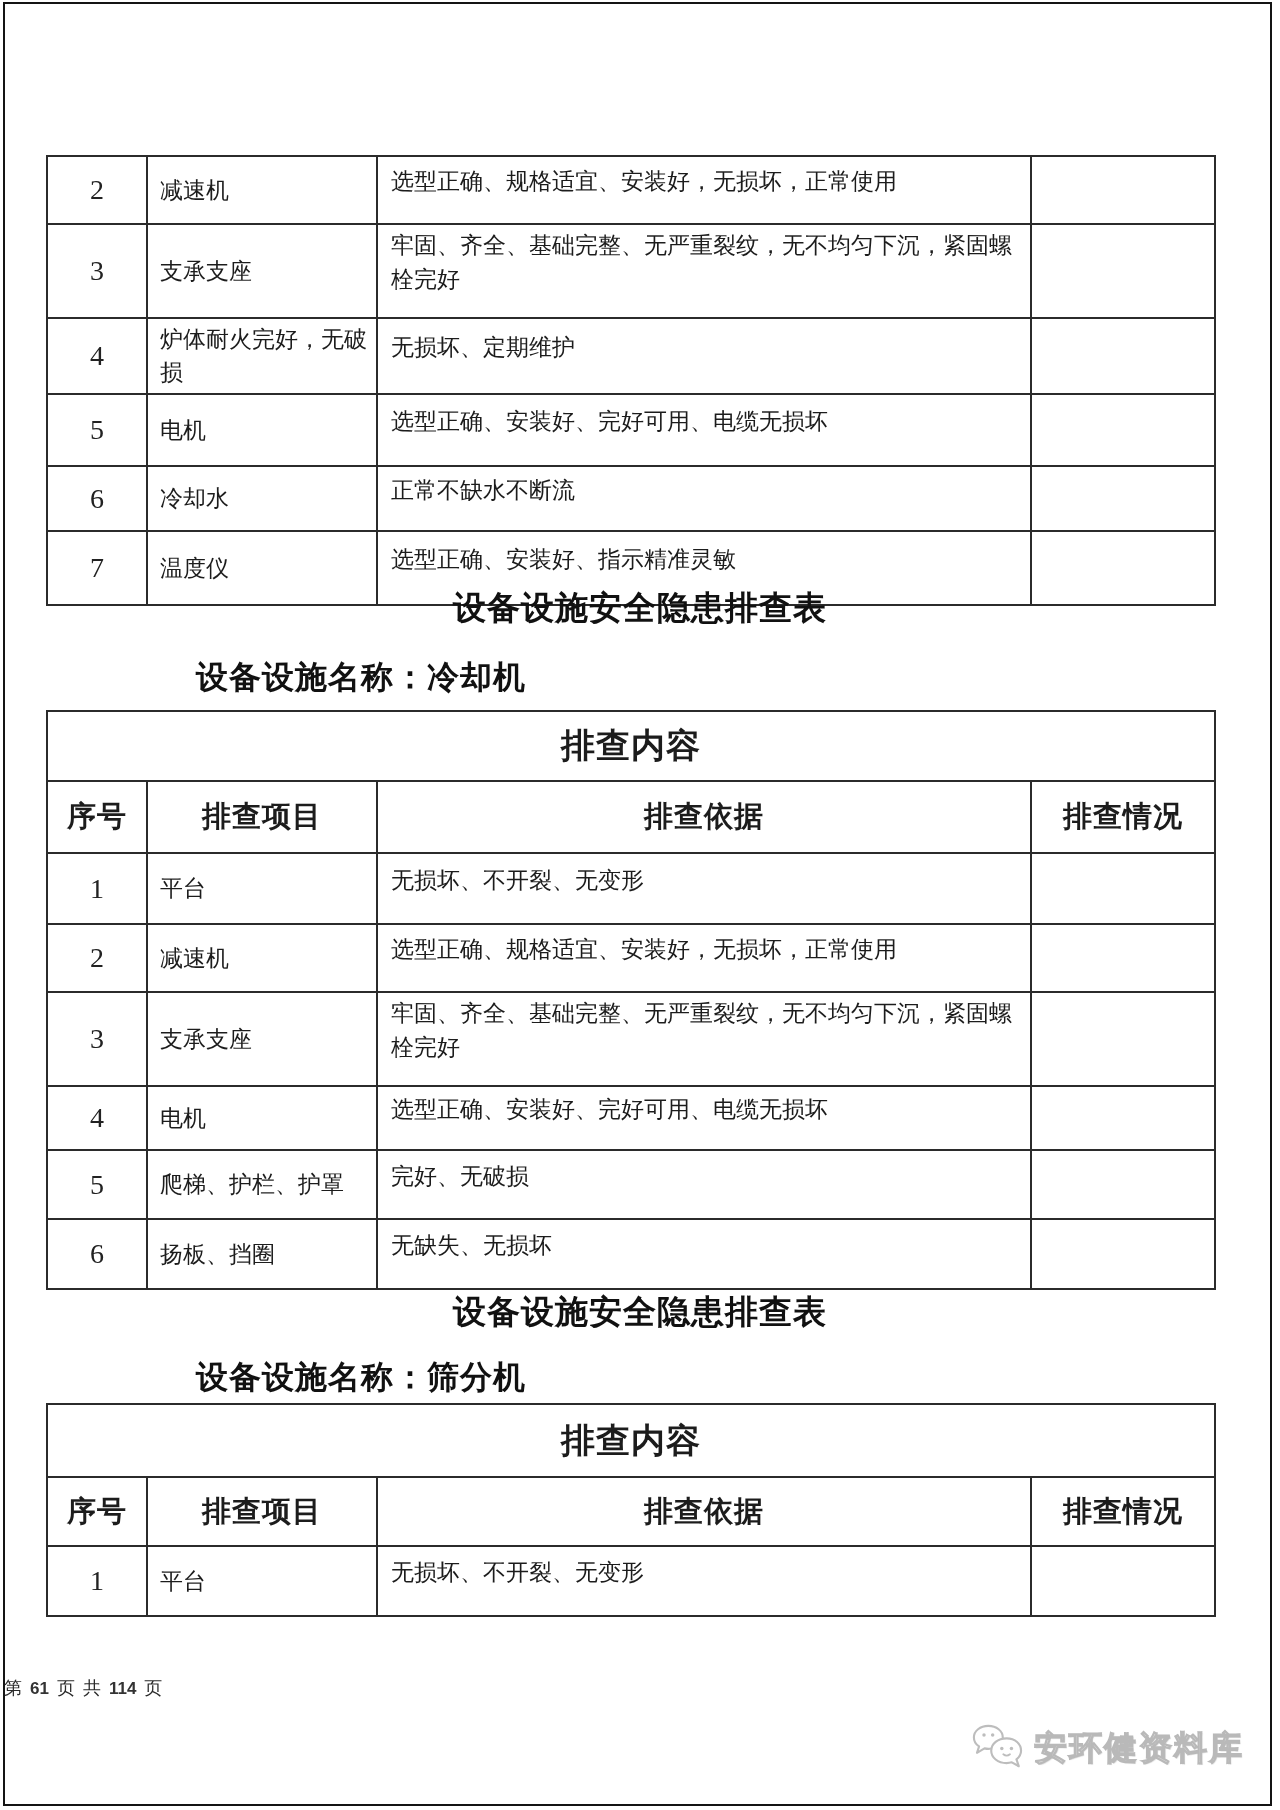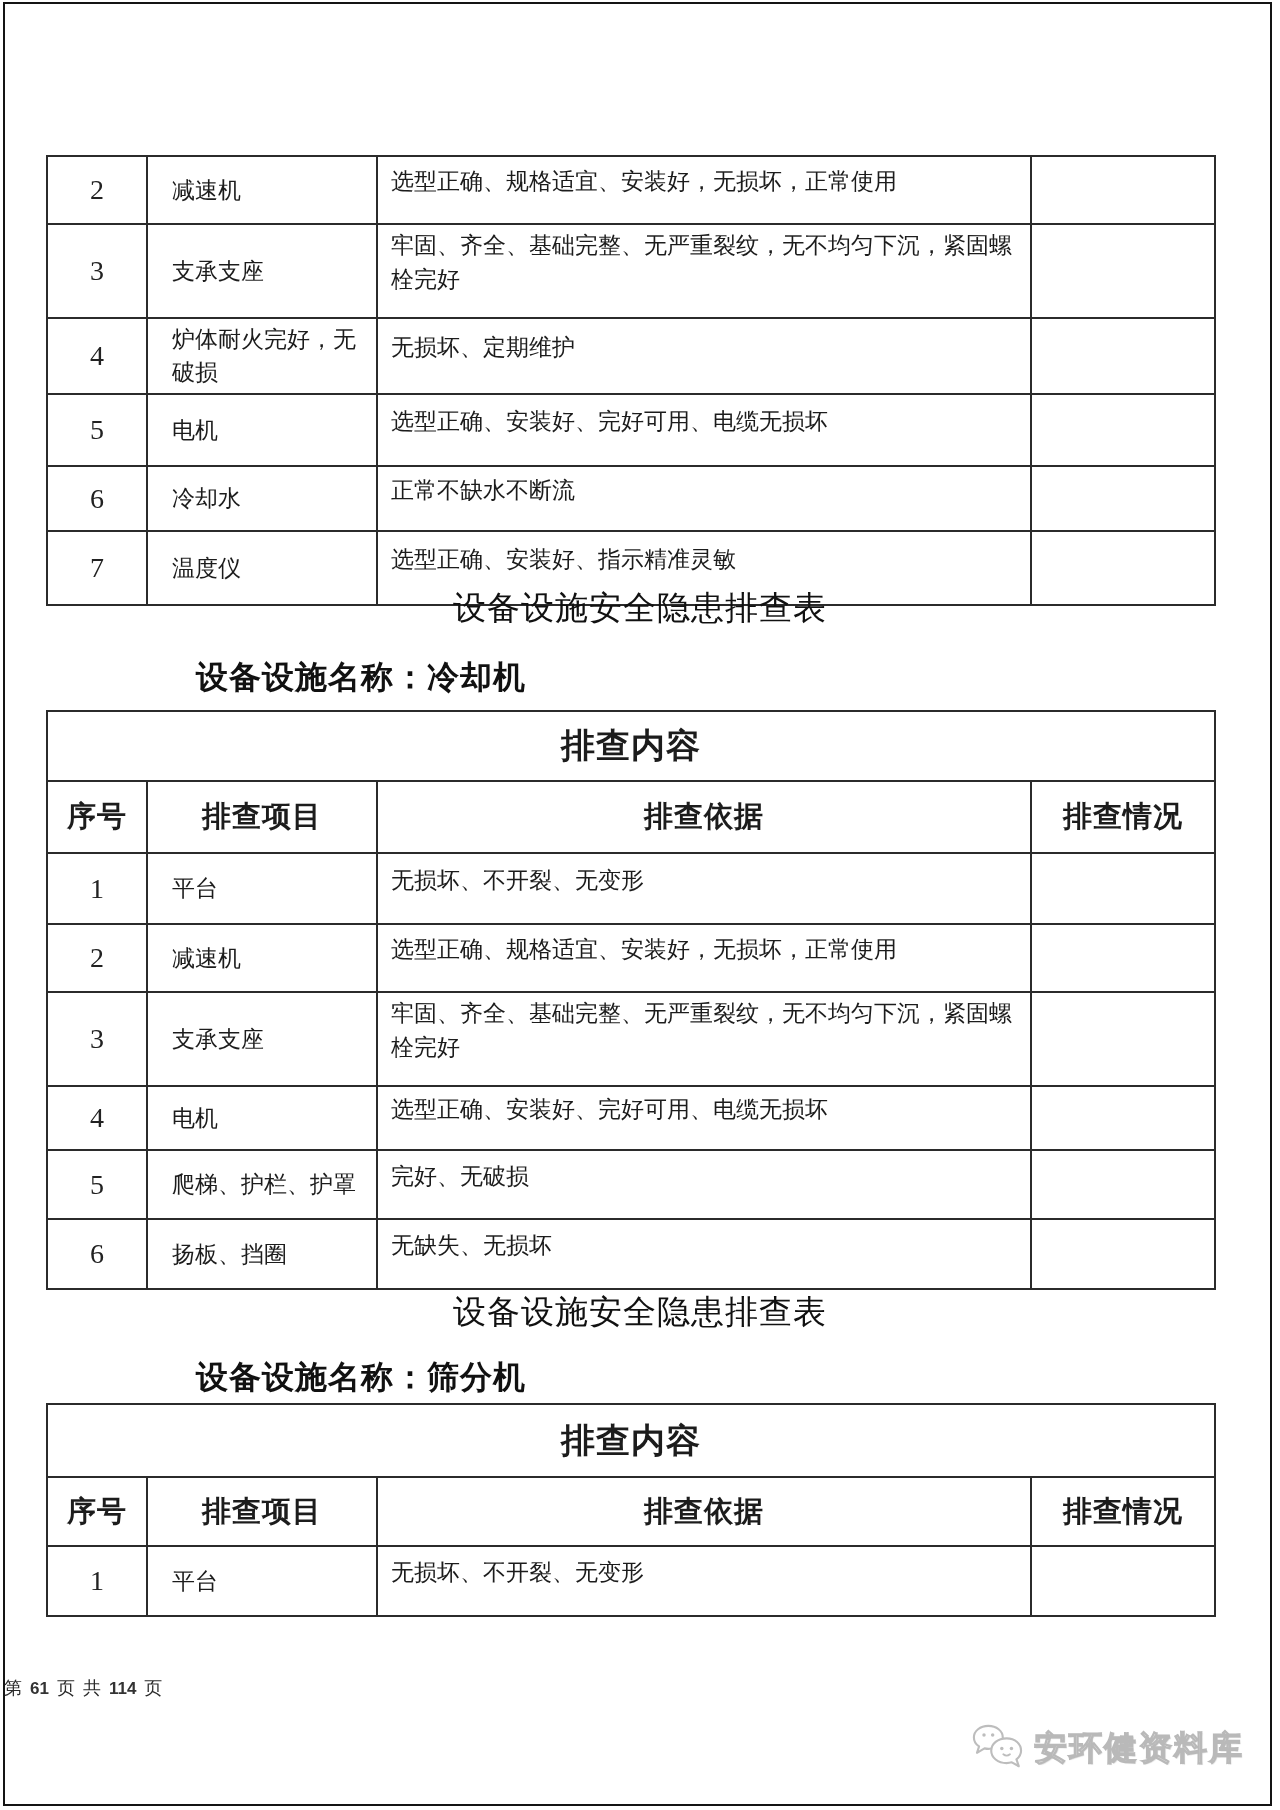--- a/index.html
+++ b/index.html
@@ -27,35 +27,35 @@
     background:#ffffff;
   }
   col.c1 { width:100px; }
   col.c2 { width:230px; }
   col.c3 { width:654px; }
   col.c4 { width:184px; }
   td.no {
     text-align:center; font-size:28px; color:#222;
   }
   td.item {
-    padding:4px 6px 4px 24px; line-height:33px;margin-left:24px;
+    padding:4px 6px 4px 12px; line-height:33px;margin-left:24px;
   }
   td.basis {
     padding:4px 8px 20px 13px; line-height:34px;
   }
   td.status { }
   td.merged {
     text-align:center; font-size:34px; font-weight:bold; letter-spacing:1px;
   }
   th.colhead {
     text-align:center; font-size:29px; font-weight:bold; letter-spacing:1px;
   }
   .doc-title {
     position:absolute; left:0; width:1280px; text-align:center;
-    font-size:33px; font-weight:normal; color:#111;
+    font-size:33px; font-weight:bold; color:#111;
     letter-spacing:1px;
   }
   .doc-subtitle {
     position:absolute; left:196px;
     font-size:32px; font-weight:bold; color:#111;
     letter-spacing:1px;
   }
   .footer {
     position:absolute; top:1676px; left:0; width:1280px;
     text-align:left; font-size:18px; color:#2a2a2a;

